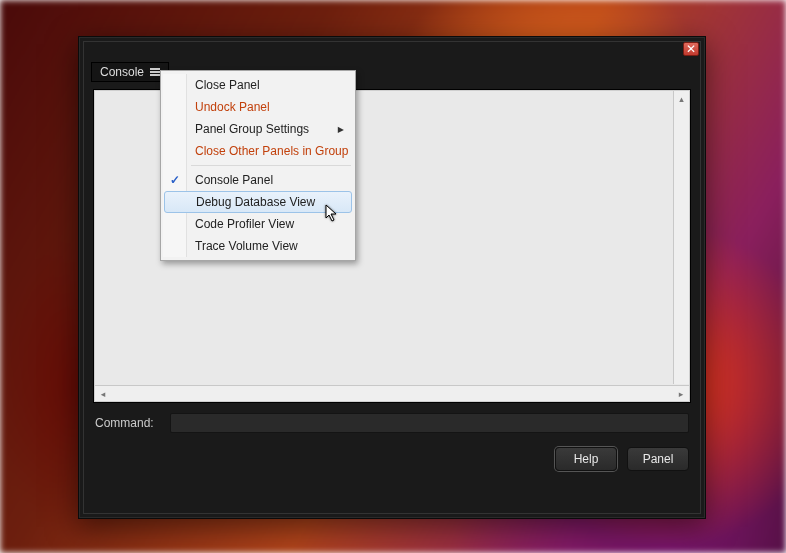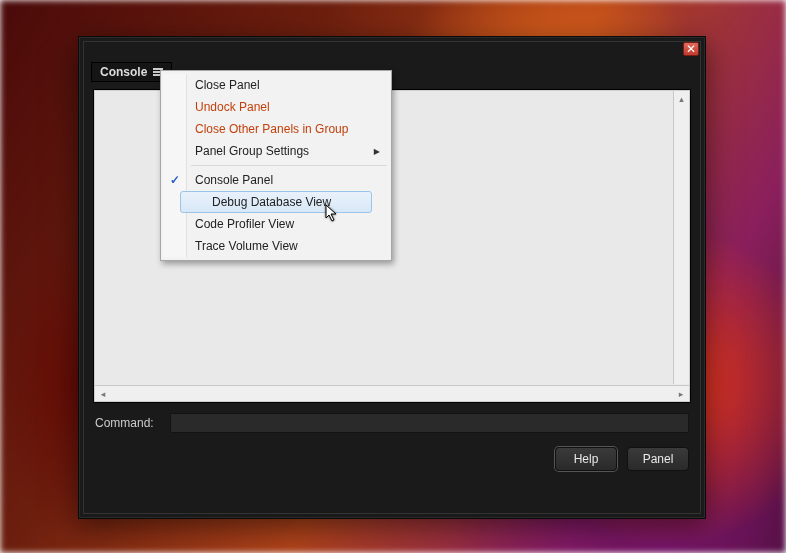--- a/index.html
+++ b/index.html
@@ -31,21 +31,21 @@
   .close-btn {
     width: 16px; height: 14px; background: linear-gradient(#e06a5c,#c13a2e);
     border:1px solid #7a1d14; border-radius:2px; display:flex; align-items:center; justify-content:center;
     color:#fff; font-size:9px; line-height:1;
   }
   .tabrow {
     height: 22px; display:flex; align-items:center; gap:4px; padding:0 12px;
   }
   .panel-tab {
     color:#ddd; background:#151515; border:1px solid #000; padding:2px 8px;
-    display:flex; align-items:center; gap:6px;font-weight:bold;
+    display:flex; align-items:center; gap:6px;
   }
   .panel-tab .ham { width:10px; display:inline-block; }
   .panel-tab .ham span { display:block; height:2px; background:#ccc; margin:1px 0; }
   .body-area { padding: 0 14px; }
   .console-output {
     position: relative;
     margin-top: 6px;
     height: 314px;
     background:#e9e9e9; border:1px solid #000;
     box-shadow: inset 0 0 0 1px #cfcfcf;
@@ -73,36 +73,36 @@
   }
   .btn {
     min-width:62px; height:24px; background:linear-gradient(#3a3a3a,#2a2a2a);
     color:#e8e8e8; border:1px solid #111; border-radius:4px;
     display:flex; align-items:center; justify-content:center; padding:0 14px;
   }
   .btn:first-child { box-shadow: 0 0 0 1px #555; }
 
   .context-menu {
     position:absolute; left:160px; top:70px;
-    width:232px; background:#f2f2f2; border:1px solid #a6a6a6;
+    width:196px; background:#f2f2f2; border:1px solid #a6a6a6;
     box-shadow: 2px 3px 6px rgba(0,0,0,0.35);
     padding:3px 2px;
   }
   .check-col {
     position:absolute; left:2px; top:3px; bottom:3px; width:24px;
     border-right:1px solid #e1e1e1; background:#f6f6f6;
   }
   .menu-item {
     position:relative; height:22px; display:flex; align-items:center;
     padding:0 16px 0 32px; color:#222; white-space:nowrap;
   }
   .menu-item.disabled { color:#c2410c; }
   .menu-item.hover {
     background: linear-gradient(#e9f2fb,#d8e8f7);
-    border:1px solid #9cc3e8; border-radius:3px; margin:0 17px; padding-left:31px;
+    border:1px solid #9cc3e8; border-radius:3px; margin:0 1px; padding-left:31px;
   }
   .menu-sep { height:1px; background:#d9d9d9; margin:3px 2px 3px 28px; }
   .submenu-arrow { position:absolute; right:9px; color:#333; font-size:8px; }
   .check { position:absolute; left:7px; color:#2a60c8; font-size:12px; font-weight:bold; }
   .cursor {
     position:absolute; left:325px; top:204px; width:14px; height:20px; pointer-events:none;
   }
   .cursor svg { filter: drop-shadow(0 0 1px rgba(0,0,0,0.6)); }
 </style>
 </head>
@@ -157,26 +157,26 @@
 
 <div class="context-menu">
   <div class="check-col"></div>
 
   <div class="menu-item">
     <span>Close Panel</span>
   </div>
   <div class="menu-item disabled">
     <span>Undock Panel</span>
   </div>
-  <div class="menu-item disabled">
-    <span>Close Other Panels in Group</span>
-  </div>
   <div class="menu-item">
     <span>Panel Group Settings</span>
     <span class="submenu-arrow">▶</span>
+  </div>
+  <div class="menu-item disabled">
+    <span>Close Other Panels in Group</span>
   </div>
 
   <div class="menu-sep"></div>
 
   <div class="menu-item">
     <span class="check">✓</span>
     <span>Console Panel</span>
   </div>
   <div class="menu-item hover">
     <span>Debug Database View</span>

